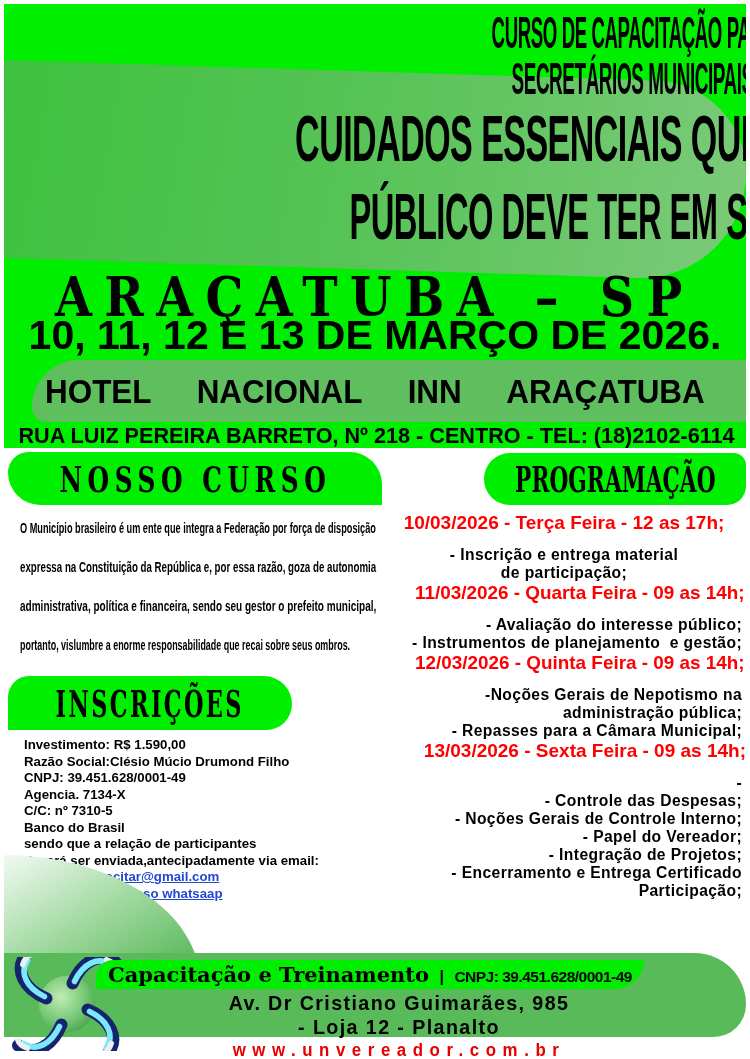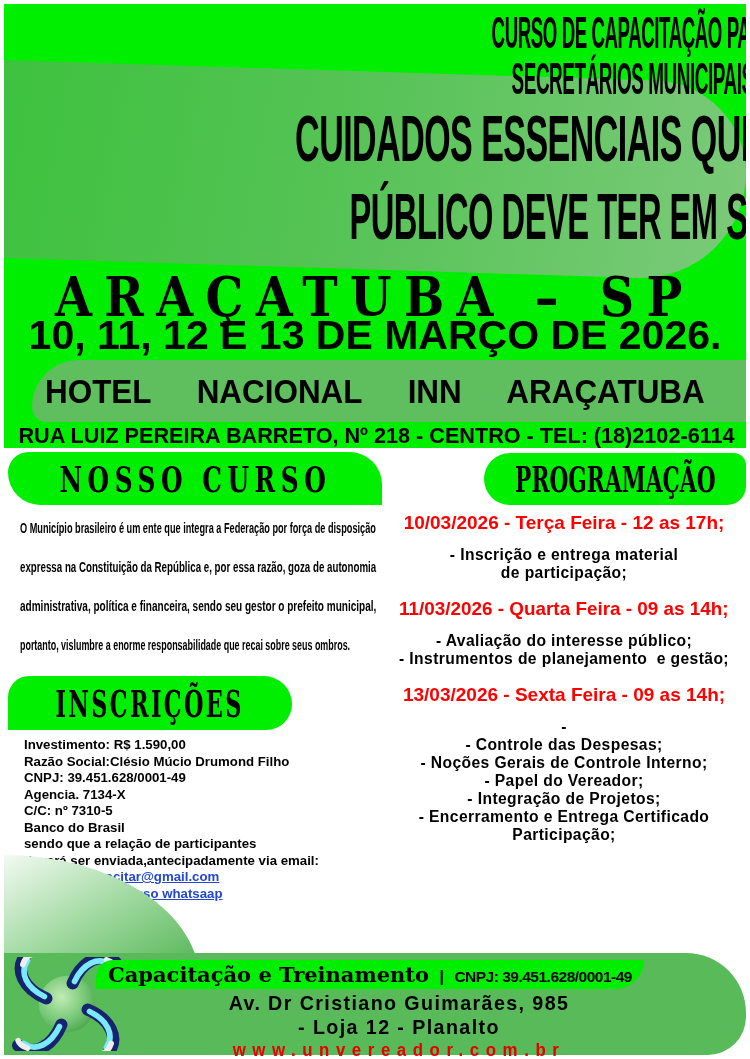--- a/index.html
+++ b/index.html
@@ -47,28 +47,28 @@
   .curso-body .pline{display:block;line-height:39px;font-size:15px;font-weight:bold;}
   .insc-body{position:absolute;left:24px;top:737px;width:352px;text-align:left;font-weight:bold;}
   .insc-body .iline{display:block;line-height:16.5px;font-size:13.5px;}
   .insc-body .ilink{color:var(--link);text-decoration:underline;cursor:pointer;}
   .wedge{position:absolute;left:4px;top:855px;width:196px;height:98px;
       background:linear-gradient(150deg,#f2faf2 0%,#9ed89e 55%,#5eba5e 100%);
       clip-path:ellipse(100% 130% at 0% 130%);}
 
   
   .prog-col{position:absolute;left:382px;top:512px;width:364px;text-align:center;}
-  .day + .day{margin-top:16px;}
+  .day + .day{margin-top:0;text-align:right;}
   .day-heading{color:var(--red);font-weight:bold;font-size:19px;line-height:22px;
       text-decoration:underline;text-decoration-thickness:2px;}
   .day-items{margin-top:12px;}
   .day-item{display:block;line-height:18px;font-size:16px;font-weight:bold;letter-spacing:0.4px;}
 
   
-  .footer{position:absolute;left:4px;top:953px;width:742px;height:102px;background:var(--footer);
+  .footer{position:absolute;left:4px;top:953px;width:742px;height:84px;background:var(--footer);
       border-radius:0 60px 38px 0;}
   .fbar{position:absolute;left:92px;top:7px;width:548px;height:29px;line-height:29px;background:var(--bright);
       border-radius:18px 0 30px 0;text-align:center;}
   .fbrand{font-family:"DejaVu Serif","Liberation Serif",serif;font-weight:bold;font-size:21px;}
   .fsep{font-weight:bold;font-size:16px;padding:0 6px;}
   .fcnpj{font-weight:bold;font-size:15.5px;letter-spacing:-0.5px;}
   .fcenter{position:absolute;left:160px;top:38px;width:470px;text-align:center;}
   .faddr{display:block;line-height:24px;font-size:21px;font-weight:bold;letter-spacing:1.5px;}
   .fsite{display:block;line-height:22px;font-size:18px;font-weight:bold;letter-spacing:7px;color:var(--site);cursor:pointer;}
   .fphones{position:absolute;right:8px;top:30px;width:142px;text-align:left;font-style:italic;}
@@ -139,20 +139,28 @@
     </div>
 
     <div class="day">
       <div class="day-heading"><span class="fit" style="transform: scaleX(0.993976);">11/03/2026 - Quarta Feira - 09 as 14h;</span></div>
       <div class="day-items">
         <span class="day-item fit" style="transform: scaleX(0.978022);">- Avaliação do interesse público;</span>
         <span class="day-item fit" style="transform: scaleX(0.978022);">- Instrumentos de planejamento&nbsp; e gestão;</span>
       </div>
     </div>
 
+    <div class="day">
+      <div class="day-heading"><span class="fit" style="transform: scaleX(0.993976);">12/03/2026 - Quinta Feira - 09 as 14h;</span></div>
+      <div class="day-items">
+        <span class="day-item fit" style="transform: scaleX(0.978022);">-Noções Gerais de Nepotismo na</span>
+        <span class="day-item fit" style="transform: scaleX(0.978022);">administração pública;</span>
+        <span class="day-item fit" style="transform: scaleX(0.978022);">- Repasses para a Câmara Municipal;</span>
+      </div>
+    </div>
 
     <div class="day">
       <div class="day-heading"><span class="fit">13/03/2026 - Sexta Feira - 09 as 14h;</span></div>
       <div class="day-items">
         <span class="day-item fit" style="transform: scaleX(0.978022);">-</span>
         <span class="day-item fit" style="transform: scaleX(0.978022);">- Controle das Despesas;</span>
         <span class="day-item fit" style="transform: scaleX(0.978022);">- Noções Gerais de Controle Interno;</span>
         <span class="day-item fit" style="transform: scaleX(0.978022);">- Papel do Vereador;</span>
         <span class="day-item fit" style="transform: scaleX(0.978022);">- Integração de Projetos;</span>
         <span class="day-item fit" style="transform: scaleX(0.978022);">- Encerramento e Entrega Certificado</span>

